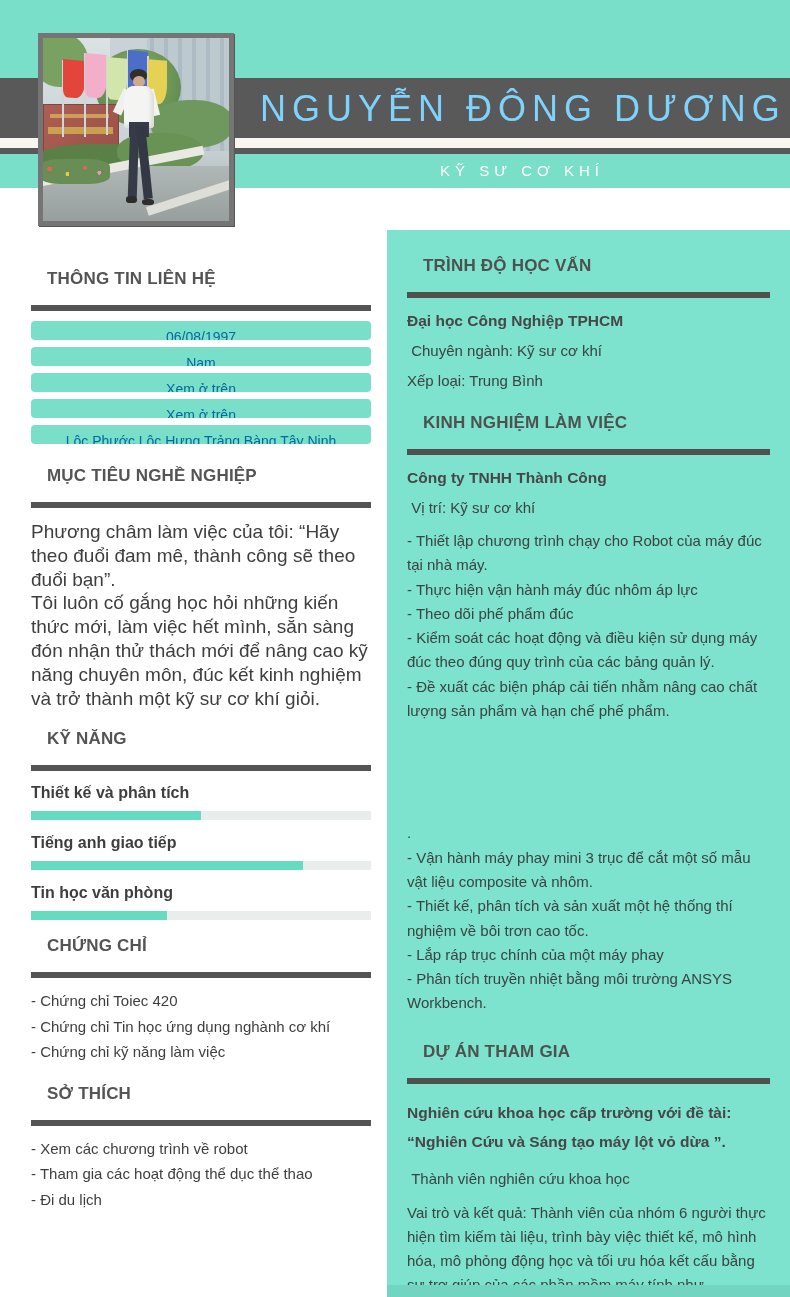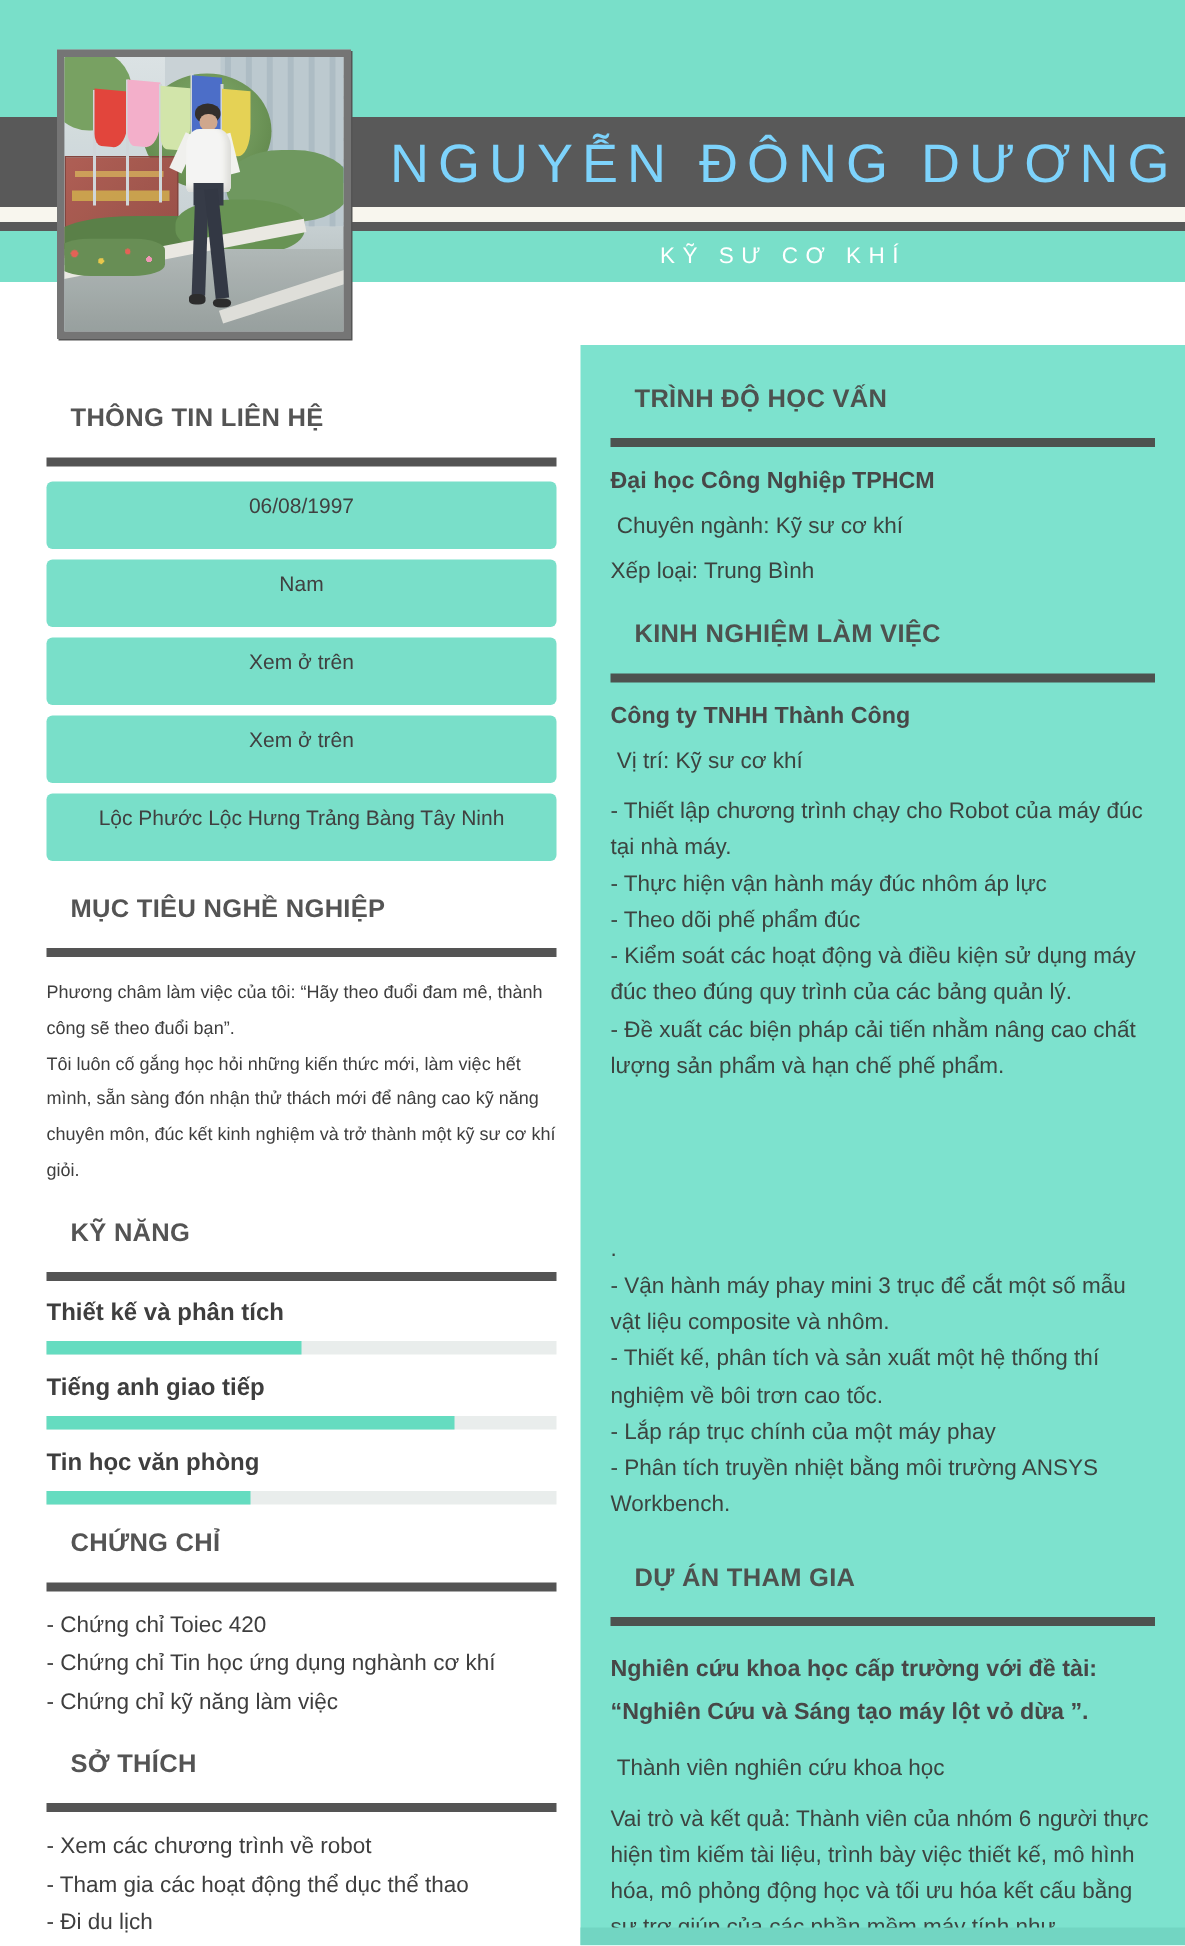--- a/index.html
+++ b/index.html
@@ -68,27 +68,27 @@
   
   .left-col{position:absolute;left:31px;top:253px;width:340px;}
   .right-panel{position:absolute;left:387px;top:230px;width:403px;height:1067px;background:var(--panel,#7de2ce);overflow:hidden;}
   .rp-inner{padding:10px 20px 0 20px;}
   h2{margin:16px;font-size:17px;line-height:20px;font-weight:bold;color:#545454;letter-spacing:.2px;}
   .right-panel h2{color:#4d524f;}
   .rule{height:6px;background:#545454;margin-top:6px;}
   .right-panel .rule{background:#4d524f;}
   
   .pills{margin-top:10px;}
-  .pill{height:45px;margin-bottom:7px;border-radius:4px;background:var(--teal,#79dfc9);
-    font-size:14px;line-height:33px;text-align:center;color:#404040;overflow:hidden;white-space:nowrap;}
+  .pill{height:19px;margin-bottom:7px;border-radius:4px;background:var(--teal,#79dfc9);
+    font-size:14px;line-height:33px;text-align:center;color:#0369a1;overflow:hidden;white-space:nowrap;}
   .sec{margin-top:22px;}
   .sec-skills{margin-top:19px;}
   .sec-cert{margin-top:16px;}
   .sec-hobby{margin-top:19px;}
-  .para{margin-top:12px;font-size:12px;line-height:23.8px;color:#3e3e3e;white-space:pre-line;}
+  .para{margin-top:12px;font-size:19px;line-height:23.8px;color:#3e3e3e;white-space:pre-line;}
   .skills{margin-top:12px;font-weight:bold;}
   .skill{margin-bottom:13px;}
   .skill-label{font-size:16px;line-height:20px;color:#3e3e3e;}
   .skill-track{margin-top:8px;height:9px;background:var(--track,#e9edec);}
   .skill-fill{height:100%;background:var(--fill,#65dcc0);}
   .plain-list{margin-top:10px;font-size:15px;line-height:25.5px;color:#3e3e3e;}
   
   .rp-bold{margin-top:13px;font-size:15.5px;line-height:20px;font-weight:bold;color:#474747;white-space:pre-wrap;}
   .rp-line{margin-top:10px;font-size:15px;line-height:20px;color:#3c4440;white-space:pre-wrap;}
   .rp-sec{margin-top:22px;}

